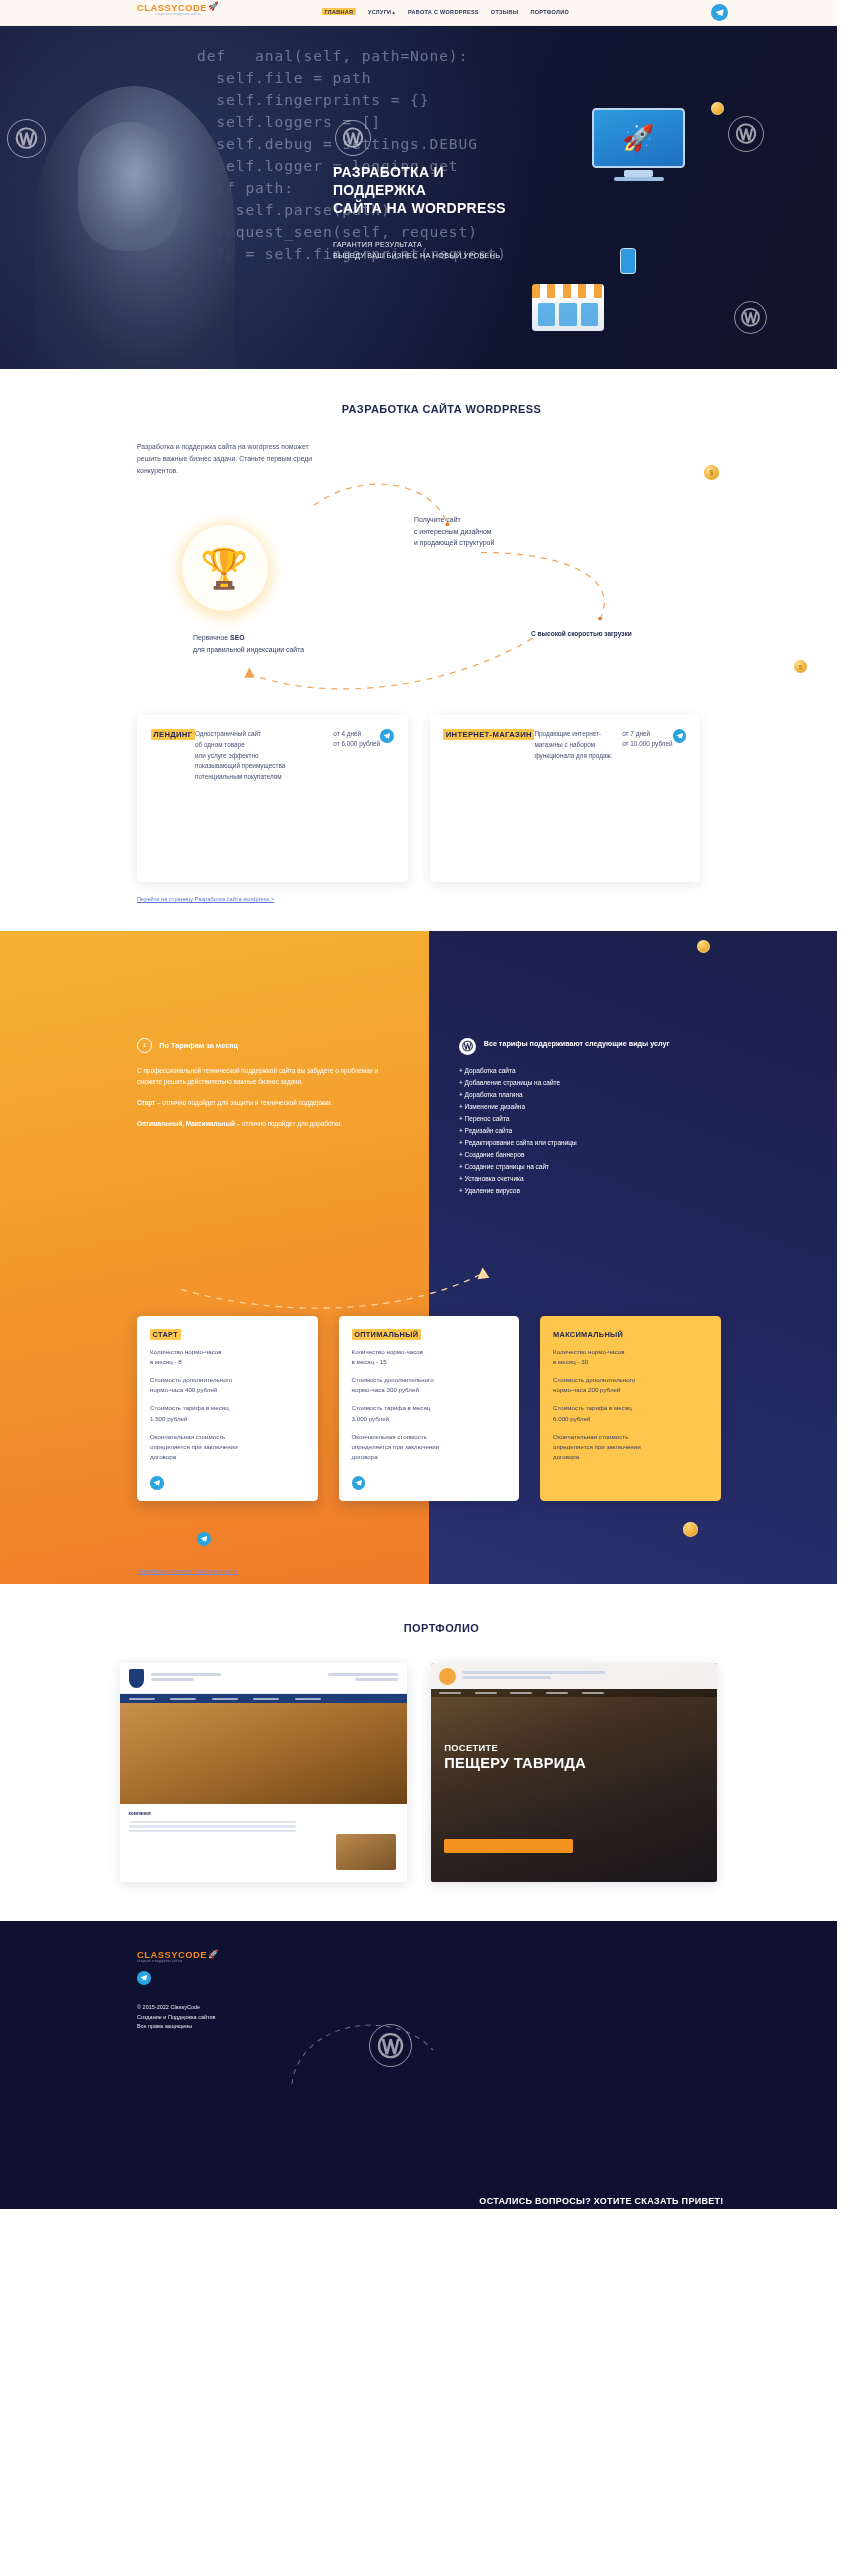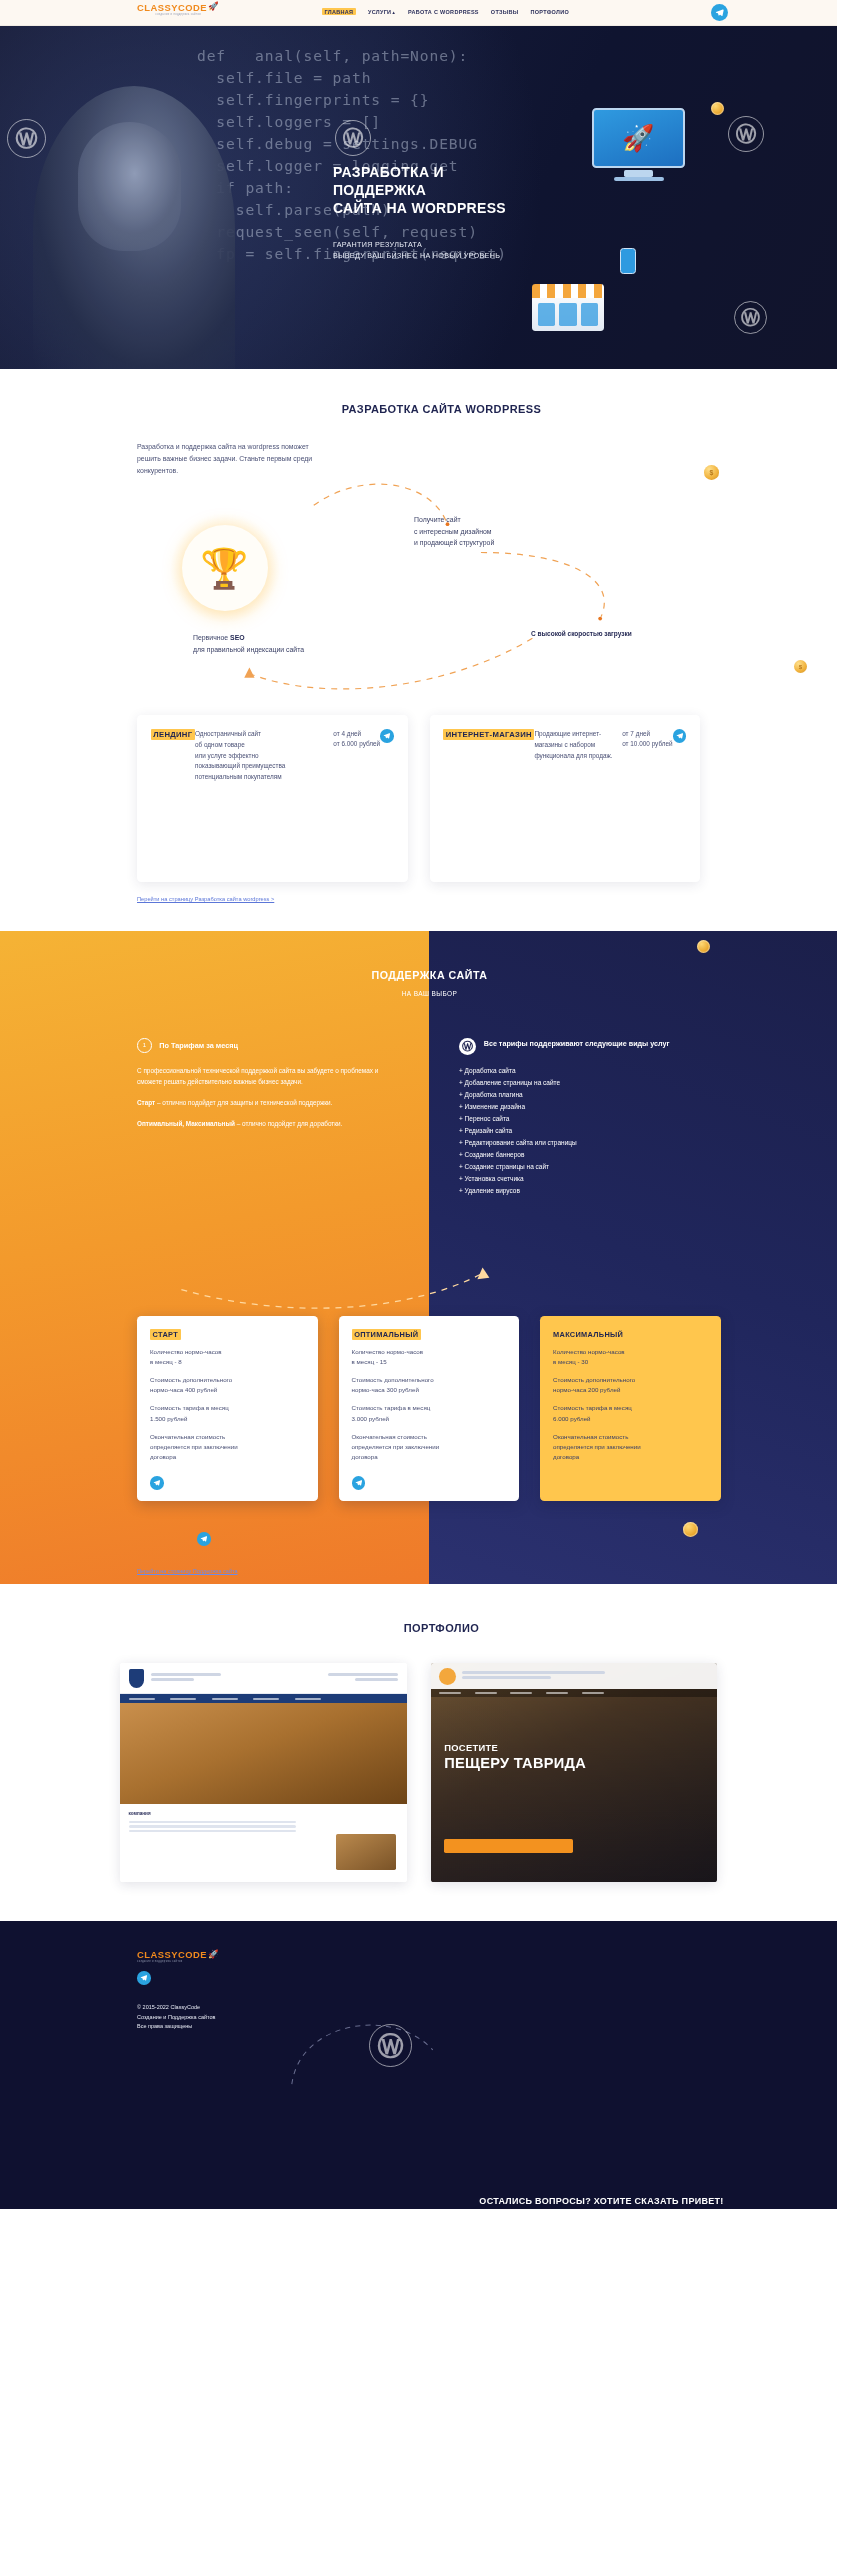--- a/index.html
+++ b/index.html
@@ -519,24 +519,20 @@
     <div class="sup-right"></div>
 
     <div class="hero-coin" style="left:697px;top:8.6px;width:13px;height:13px;z-index:3;"></div>
     <div class="hero-coin" style="left:683px;top:591px;width:14.6px;height:14.6px;z-index:3;"></div>
 
     <svg style="position:absolute;left:0;top:309px;z-index:3;" width="859" height="77" viewBox="0 0 1000 90">
       <path d="M210 58 C 330 92, 470 86, 560 40" stroke="#ffd9a0" stroke-width="1.5" fill="none" stroke-dasharray="7 7"></path>
       <polygon points="562,32 570,44 556,46" fill="#ffd9a0"></polygon>
     </svg>
 
-    <div class="sup-heads">
-      <div class="sup-title">ПОДДЕРЖКА САЙТА</div>
-      <div class="sup-sub">НА ВАШ ВЫБОР</div>
-    </div>
 
     <div class="sup-col-l">
       <div class="sup-num-row">
         <div class="sup-num">1</div>
         <div class="sup-num-label">По Тарифам за месяц</div>
       </div>
       <div class="sup-p">С профессиональной технической поддержкой сайта вы забудете о проблемах и сможете решать действительно важные бизнес задачи.</div>
       <div class="sup-p">
         <b>Старт</b><span> – отлично подойдет для защиты и технической поддержки.</span>
       </div>

